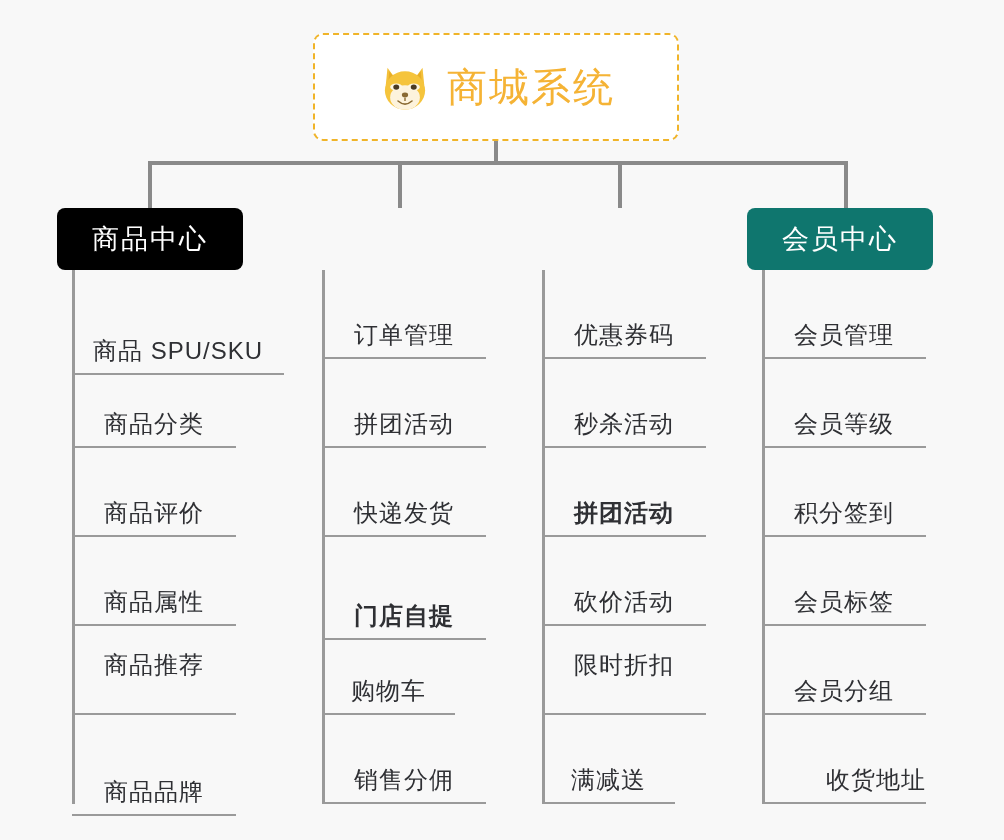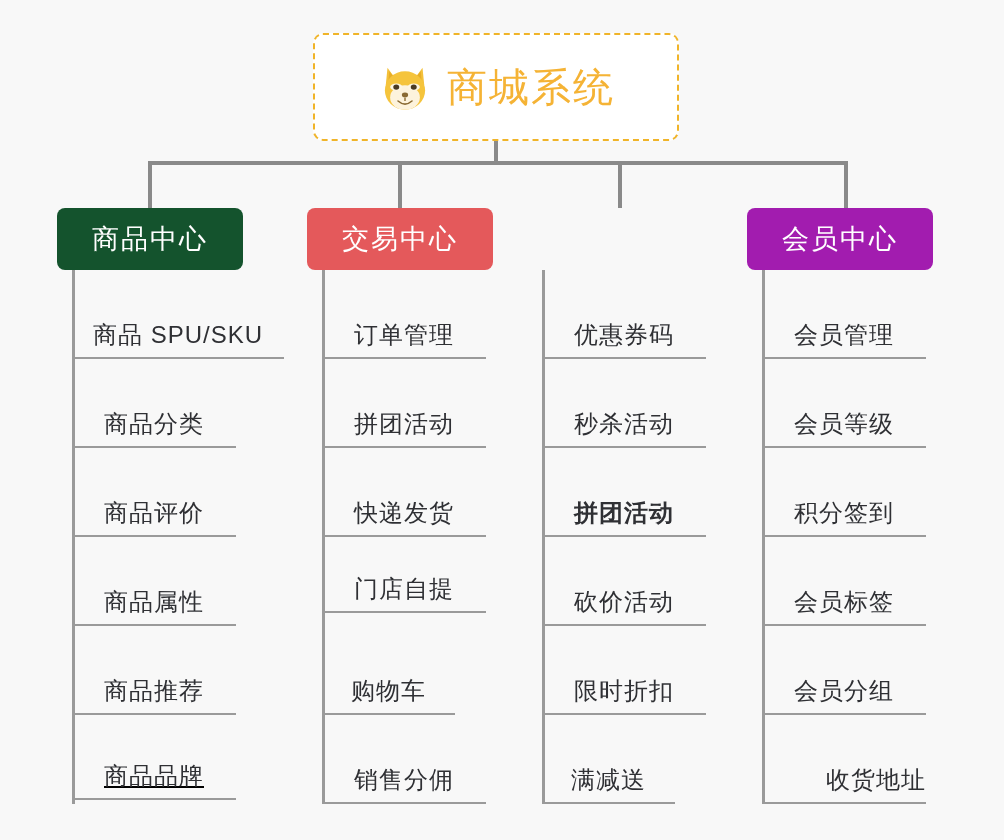--- a/index.html
+++ b/index.html
@@ -132,64 +132,61 @@
     <div class="root-title">商城系统</div>
   </div>
 
   <div class="conn conn-v" style="left:494px; top:141px; height:24px;"></div>
   <div class="conn conn-h" style="left:148px; top:161px; width:700px;"></div>
   <div class="conn conn-v" style="left:148px; top:161px; height:47px;"></div>
   <div class="conn conn-v" style="left:398px; top:161px; height:47px;"></div>
   <div class="conn conn-v" style="left:618px; top:161px; height:47px;"></div>
   <div class="conn conn-v" style="left:844px; top:161px; height:47px;"></div>
 
-  <div class="cat-box" style="left:57px;  width:186px; background:#14532d;">
+  <div class="cat-box" style="left:57px;  width:186px; background:#000000;">
     <span class="cat-label">商品中心</span>
   </div>
-  <div class="cat-box" style="left:307px; width:186px; background:#e4595b;">
-    <span class="cat-label">交易中心</span>
-  </div>
-  <div class="cat-box" style="left:747px; width:186px; background:#a21caf;">
+  <div class="cat-box" style="left:747px; width:186px; background:#0f766e;">
     <span class="cat-label">会员中心</span>
   </div>
 
   <div class="leaf-col" style="left:72px;">
     <div class="leaf-trunk" style="height:534px;"></div>
-    <div class="leaf-item" style="top:0px;   width:212px;">
+    <div class="leaf-item" style="top:16px;   width:212px;">
         <span class="leaf-label">商品 SPU/SKU</span>
       </div>
     <div class="leaf-item" style="top:89px;  width:164px;">
         <span class="leaf-label">商品分类</span>
       </div>
     <div class="leaf-item" style="top:178px; width:164px;">
         <span class="leaf-label">商品评价</span>
       </div>
     <div class="leaf-item" style="top:267px; width:164px;">
         <span class="leaf-label">商品属性</span>
       </div>
-    <div class="leaf-item" style="top:356px; width:164px;">
+    <div class="leaf-item" style="top:356px; width:164px;align-items:center;">
         <span class="leaf-label">商品推荐</span>
       </div>
-    <div class="leaf-item" style="top:441px; width:164px;text-decoration:underline;">
+    <div class="leaf-item" style="top:457px; width:164px;">
         <span class="leaf-label">商品品牌</span>
       </div>
   </div>
 
   <div class="leaf-col" style="left:322px;">
     <div class="leaf-trunk" style="height:534px;"></div>
     <div class="leaf-item" style="top:0px;   width:164px;">
         <span class="leaf-label">订单管理</span>
       </div>
     <div class="leaf-item" style="top:89px;  width:164px;">
         <span class="leaf-label">拼团活动</span>
       </div>
     <div class="leaf-item" style="top:178px; width:164px;">
         <span class="leaf-label">快递发货</span>
       </div>
-    <div class="leaf-item" style="top:254px; width:164px;">
+    <div class="leaf-item" style="top:281px; width:164px;font-weight:bold;">
         <span class="leaf-label">门店自提</span>
       </div>
     <div class="leaf-item" style="top:356px; width:133px;">
         <span class="leaf-label">购物车</span>
       </div>
     <div class="leaf-item" style="top:445px; width:164px;">
         <span class="leaf-label">销售分佣</span>
       </div>
   </div>
 
@@ -200,21 +197,21 @@
       </div>
     <div class="leaf-item" style="top:89px;  width:164px;">
         <span class="leaf-label">秒杀活动</span>
       </div>
     <div class="leaf-item" style="top:178px; width:164px;font-weight:bold;">
         <span class="leaf-label">拼团活动</span>
       </div>
     <div class="leaf-item" style="top:267px; width:164px;">
         <span class="leaf-label">砍价活动</span>
       </div>
-    <div class="leaf-item" style="top:356px; width:164px;">
+    <div class="leaf-item" style="top:356px; width:164px;align-items:center;">
         <span class="leaf-label">限时折扣</span>
       </div>
     <div class="leaf-item" style="top:445px; width:133px;">
         <span class="leaf-label">满减送</span>
       </div>
   </div>
 
   <div class="leaf-col" style="left:762px;">
     <div class="leaf-trunk" style="height:534px;"></div>
     <div class="leaf-item" style="top:0px;   width:164px;">

